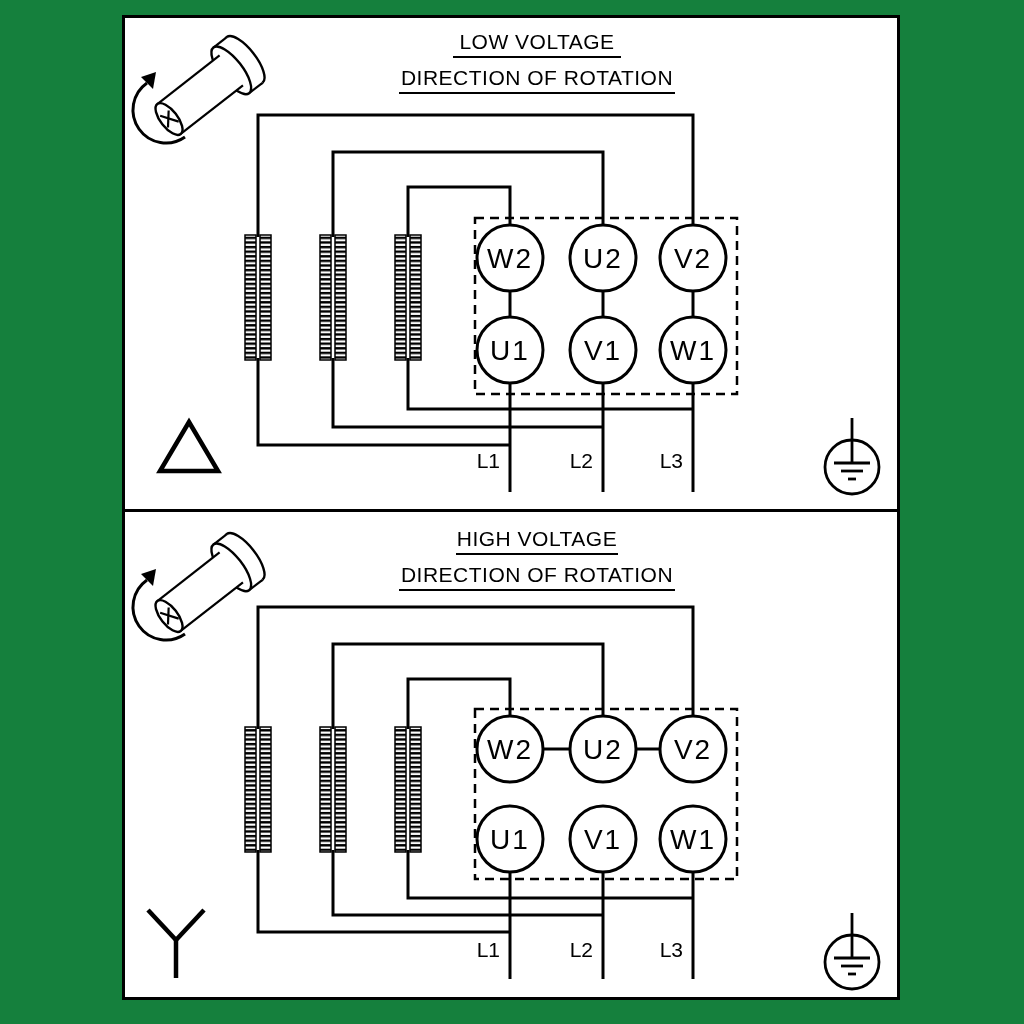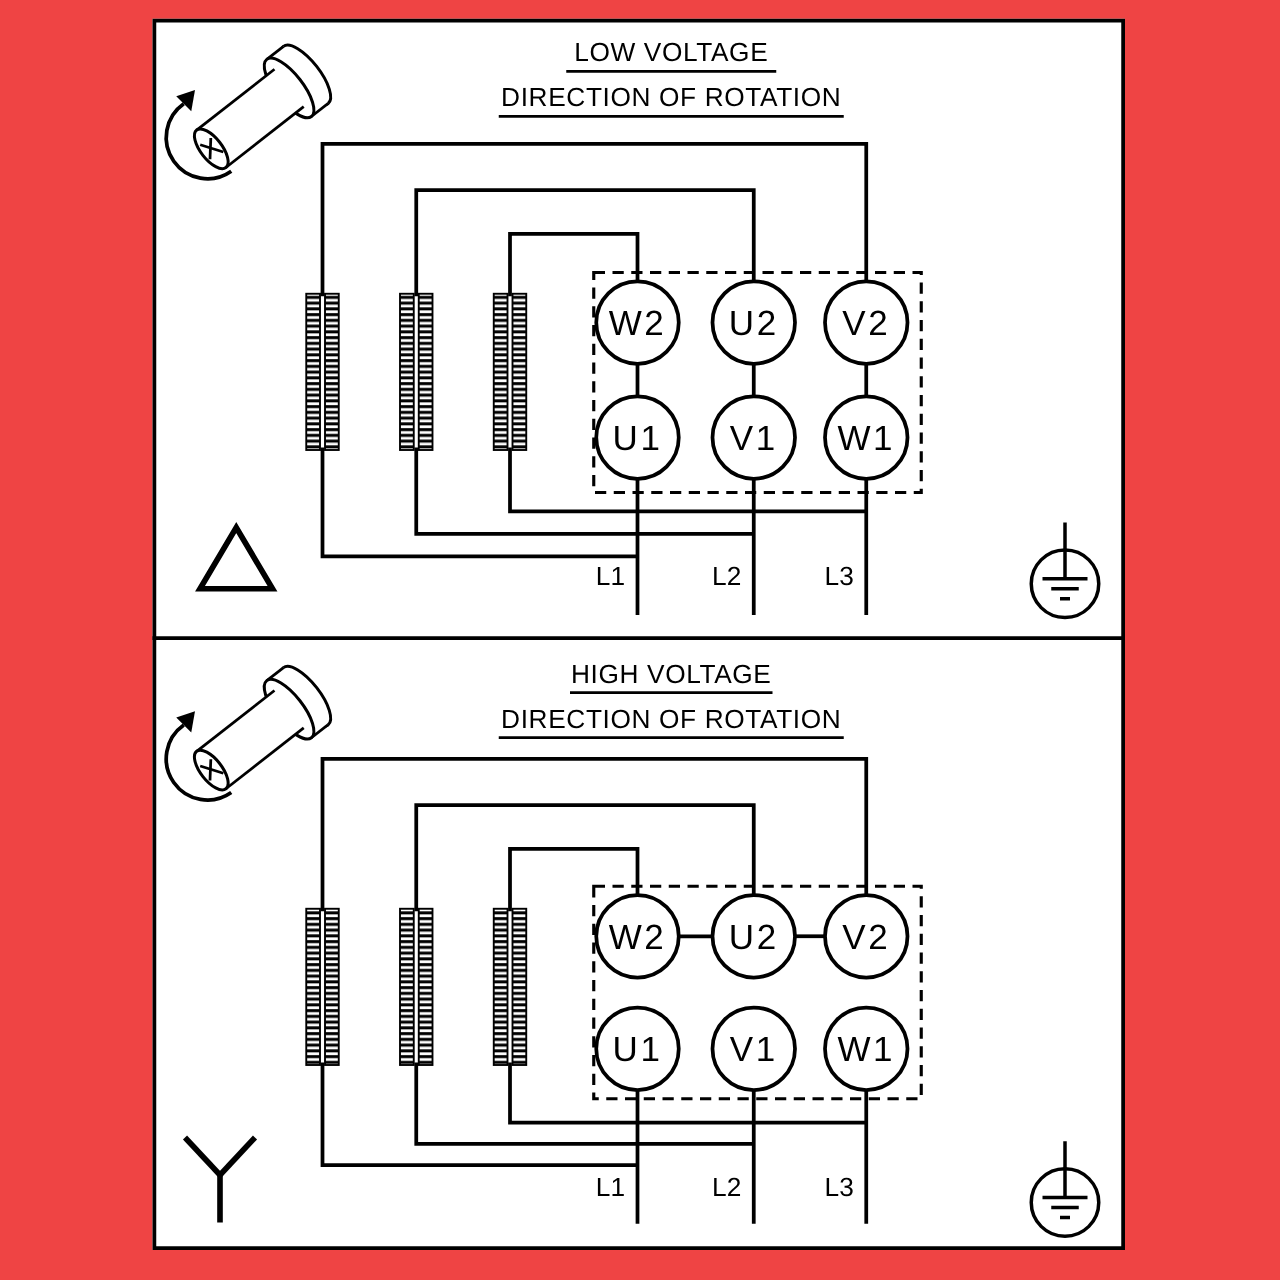--- a/index.html
+++ b/index.html
@@ -1,16 +1,16 @@
 <!DOCTYPE html>
 <html><head>
 <meta charset="utf-8">
 <style>
   html,body{margin:0;padding:0;background:#ffffff;}
-  .page{position:relative;width:1024px;height:1024px;background:#ef4444;overflow:hidden;
+  .page{position:relative;width:1024px;height:1024px;background:#15803d;overflow:hidden;
         font-family:"Liberation Sans", sans-serif;}
   .frame{position:absolute;left:122px;top:15px;width:778px;height:985px;
          border:3px solid #000;box-sizing:border-box;background:#ffffff;}
   .divider{position:absolute;left:122px;top:509px;width:778px;height:3px;background:#000;}
   svg{position:absolute;display:block;}
   #svg-low{left:122px;top:15px;}
   #svg-high{left:122px;top:512px;}
   .wire{fill:none;stroke:#000;stroke-width:3;}
   .thin{fill:none;stroke:#000;stroke-width:2.2;}
   .dashbox{fill:none;stroke:#000;stroke-width:2.5;stroke-dasharray:9 6;}

